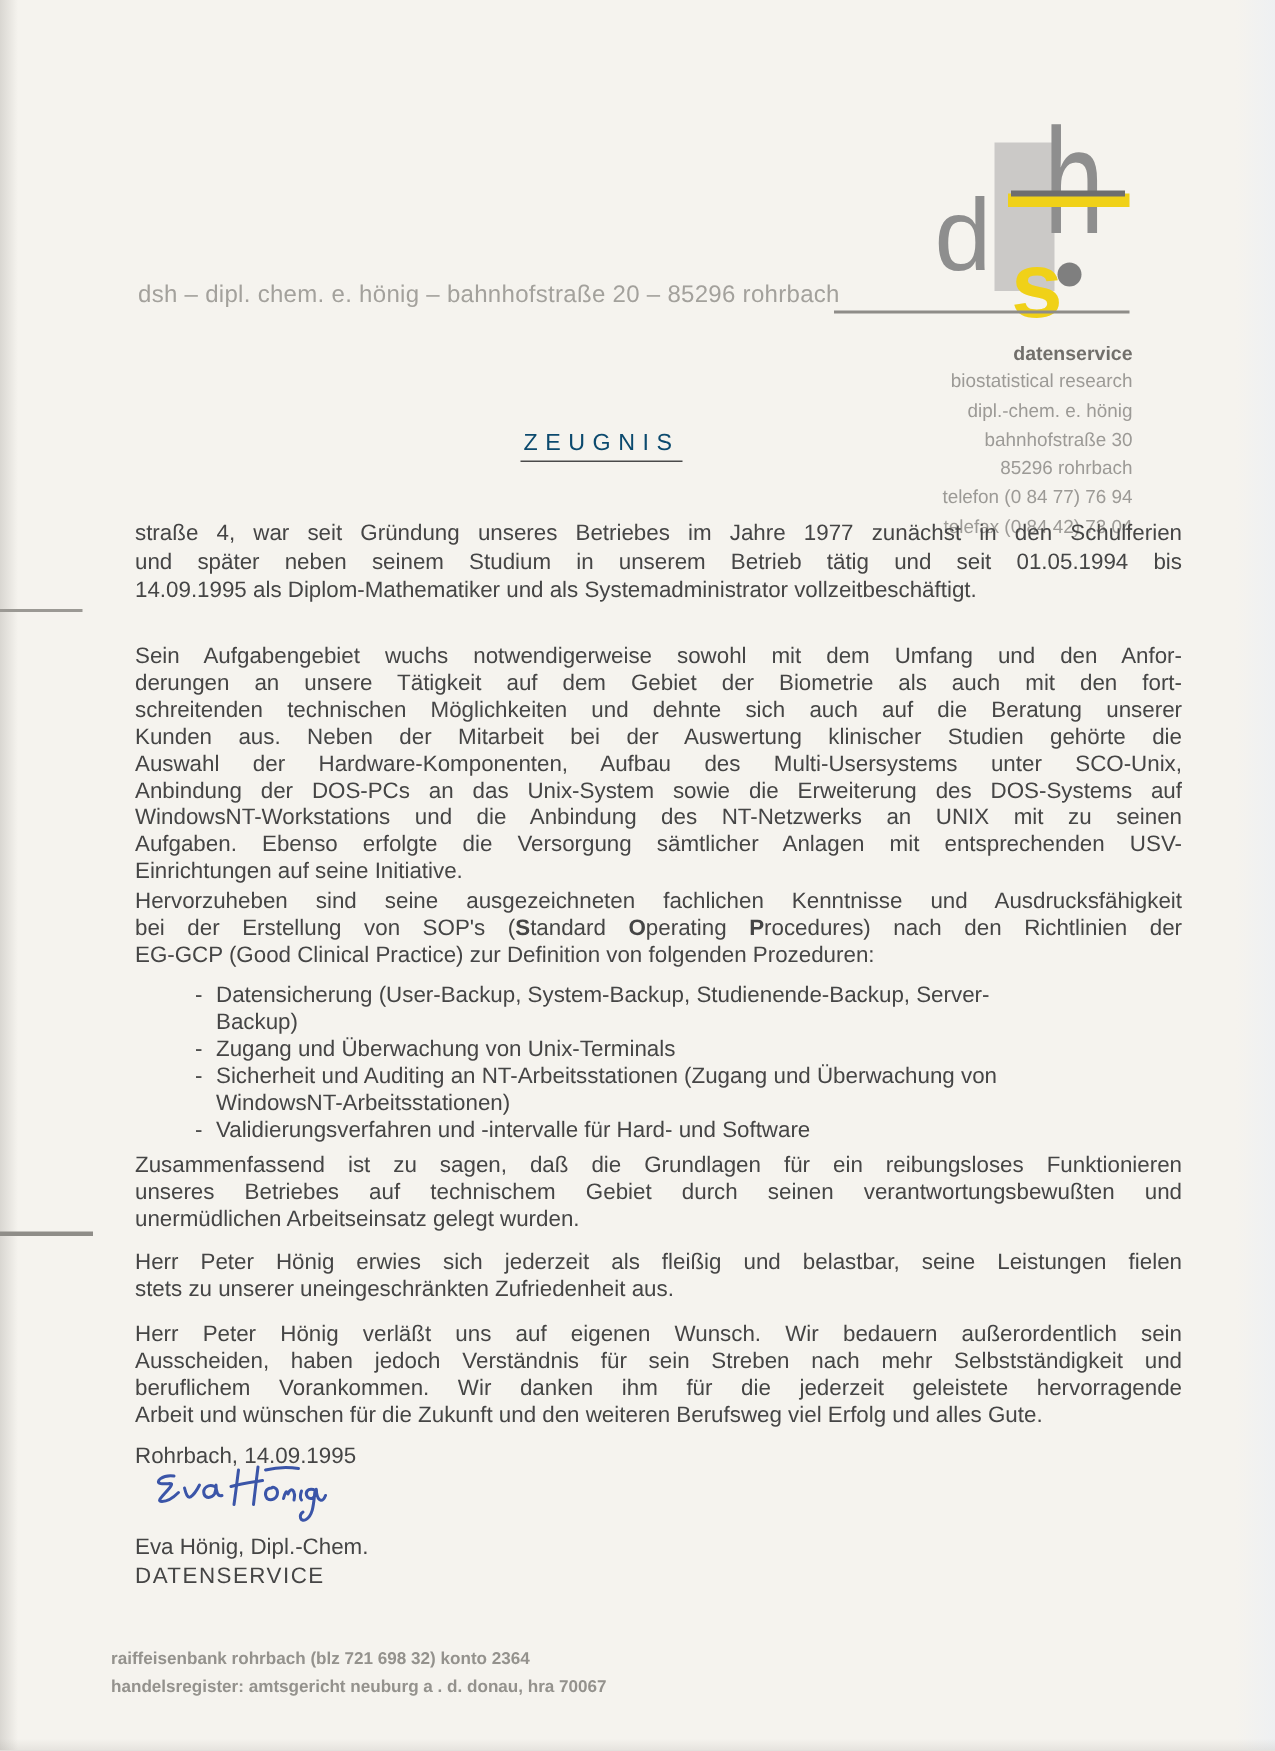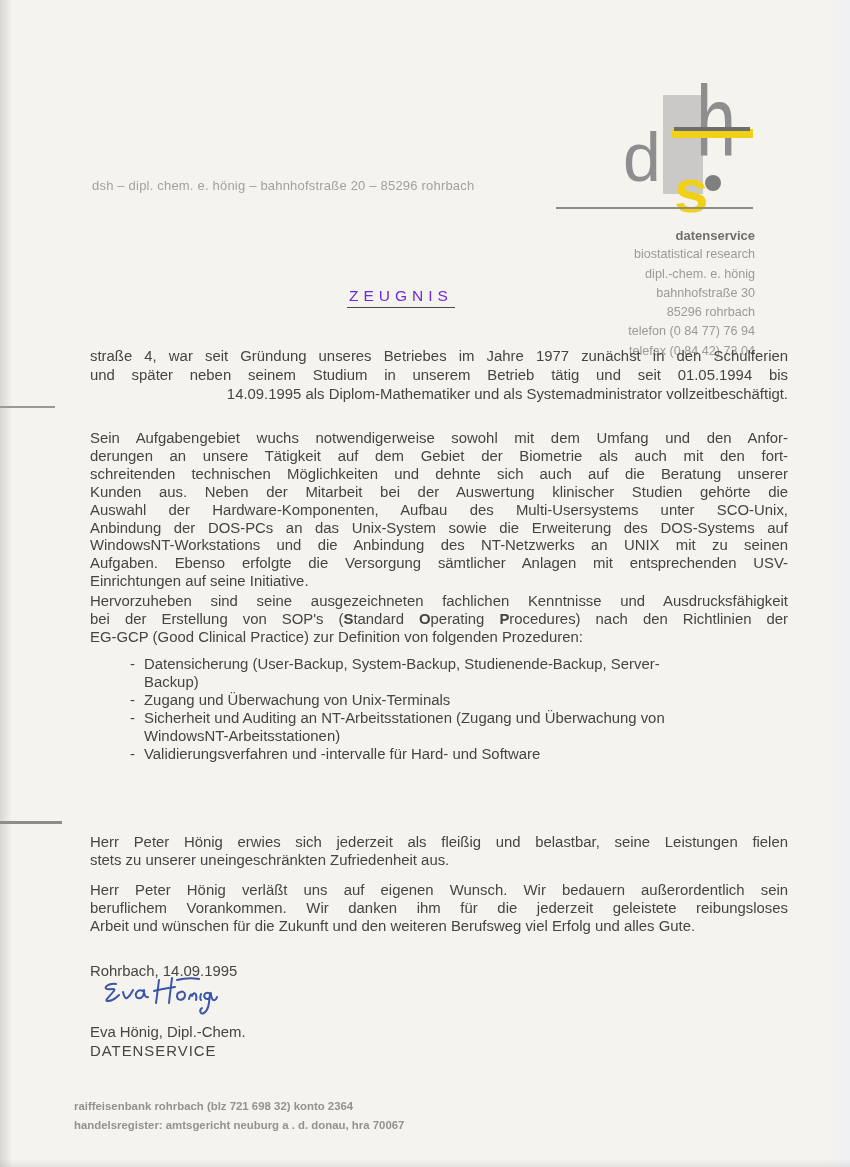--- a/index.html
+++ b/index.html
@@ -22,35 +22,35 @@
   .logo { position:absolute; left:610px; top:78px; width:170px; height:130px; }
   .logo .lg-rect { position:absolute; left:53px; top:17px; width:40px; height:99px; background:#cbc9c7; }
   .logo .lg-letter { position:absolute; line-height:1; color:#8e8e8e; }
   .logo .lg-d { left:13px; top:45px; font-size:68px; }
   .logo .lg-h { left:86px; top:-7px; font-size:100px; transform:scaleX(.72); transform-origin:left top; }
   .logo .lg-s { left:64px; top:82px; font-size:62px; font-weight:bold; color:#f0d118; }
   .logo .lg-ybar { position:absolute; left:62px; top:51px; width:81px; height:9px; background:#f0d118; }
   .logo .lg-gbar { position:absolute; left:64px; top:49px; width:76px; height:4px; background:#6e6e6e; }
   .logo .lg-dot  { position:absolute; left:95px; top:97px; width:16px; height:16px; border-radius:50%; background:#7f7f7f; }
 
-  .sender { position:absolute; left:92px; top:178px; font-size:13px; color:#a3a19c; letter-spacing:.2px; }
+  .sender { position:absolute; left:92px; top:188px; font-size:16px; color:#a3a19c; letter-spacing:.2px; }
   .rule   { position:absolute; left:556px; top:207px; width:197px; height:2px; background:#8e8c88; }
 
   .letterhead { position:absolute; right:95px; top:226px; text-align:right;
     font-size:12.6px; line-height:19.3px; color:#9c9a96; }
   .letterhead .lh-company { font-weight:bold; color:#716f6b; font-size:13px; }
 
   .title-wrap { position:absolute; left:90px; top:287px; width:622px; text-align:center; }
-  .title { display:inline-block; font-size:15.5px; letter-spacing:5px; color:#6d28d9;
+  .title { display:inline-block; font-size:15.5px; letter-spacing:5px; color:#0c4a6e;
     border-bottom:1.6px solid #4a4a4a; padding:0 2px 2px 2px; }
 
   .para { position:absolute; left:90px; width:698px; font-size:14.9px; }
   .jl { text-align:justify; text-align-last:justify; line-height:17.9px; min-height:17.9px; }
   .ll { text-align:left; line-height:17.9px; min-height:17.9px; }
-  .p1 .jl, .p1 .ll { line-height:19.2px; min-height:19.2px;text-align:right; }
+  .p1 .jl, .p1 .ll { line-height:19.2px; min-height:19.2px; }
   .para b { font-weight:bold; }
 
   .list { position:absolute; left:130px; width:572px; font-size:14.9px; }
   .li { position:relative; padding-left:14px; line-height:17.9px; }
   .dash { position:absolute; left:0; }
 
   .dateline { position:absolute; left:90px; top:963px; font-size:14.9px;text-align:right; }
   .sig { position:absolute; left:96px; top:975px; }
   .namelines { position:absolute; left:90px; top:1023px; font-size:14.9px; line-height:19px; }
   .namelines .company { letter-spacing:1px; }
@@ -118,29 +118,35 @@
     <div class="ll">EG-GCP (Good Clinical Practice) zur Definition von folgenden Prozeduren:</div>
   </div>
 
   <div class="list" style="top:656px">
     <div class="li"><span class="dash">-</span><span>Datensicherung  (User-Backup, System-Backup, Studienende-Backup, Server-Backup)</span></div>
     <div class="li"><span class="dash">-</span><span>Zugang und Überwachung von Unix-Terminals</span></div>
     <div class="li"><span class="dash">-</span><span>Sicherheit und Auditing an NT-Arbeitsstationen (Zugang und Überwachung von WindowsNT-Arbeitsstationen)</span></div>
     <div class="li"><span class="dash">-</span><span>Validierungsverfahren und -intervalle für Hard- und Software</span></div>
   </div>
 
+  <div class="para" style="top:769px">
+    <div class="jl">Zusammenfassend ist zu sagen, daß die Grundlagen für ein reibungsloses Funktionieren</div>
+    <div class="jl">unseres Betriebes auf technischem Gebiet durch seinen verantwortungsbewußten und</div>
+    <div class="ll">unermüdlichen Arbeitseinsatz gelegt wurden.</div>
+  </div>
 
   <div class="para" style="top:834px">
     <div class="jl">Herr Peter Hönig erwies sich jederzeit als fleißig und belastbar, seine Leistungen fielen</div>
     <div class="ll">stets zu unserer uneingeschränkten Zufriedenheit aus.</div>
   </div>
 
   <div class="para" style="top:882px">
     <div class="jl">Herr Peter Hönig verläßt uns auf eigenen Wunsch. Wir bedauern außerordentlich sein</div>
-    <div class="jl">beruflichem Vorankommen.  Wir danken ihm für die jederzeit geleistete reibungsloses</div>
+    <div class="jl">Ausscheiden, haben jedoch Verständnis für sein Streben nach mehr Selbstständigkeit und</div>
+    <div class="jl">beruflichem Vorankommen.  Wir danken ihm für die jederzeit geleistete hervorragende</div>
     <div class="ll">Arbeit und wünschen für die Zukunft und den weiteren Berufsweg viel Erfolg und alles Gute.</div>
   </div>
 
   <div class="dateline">Rohrbach, 14.09.1995</div>
 
   <div class="sig">
     <svg width="122" height="48" viewBox="0 0 122 48">
       <g fill="none" stroke="#3b55a8" stroke-width="2" stroke-linecap="round" stroke-linejoin="round">
         <path d="M20 9 C12 8 7 13 11 14 C16 15 21 12 17 17 C12 23 8 26 12 26 C17 26 21 22 23 20"></path>
         <path d="M27 17 C28 21 29 24 31 23 C34 21 36 17 37 15"></path>

